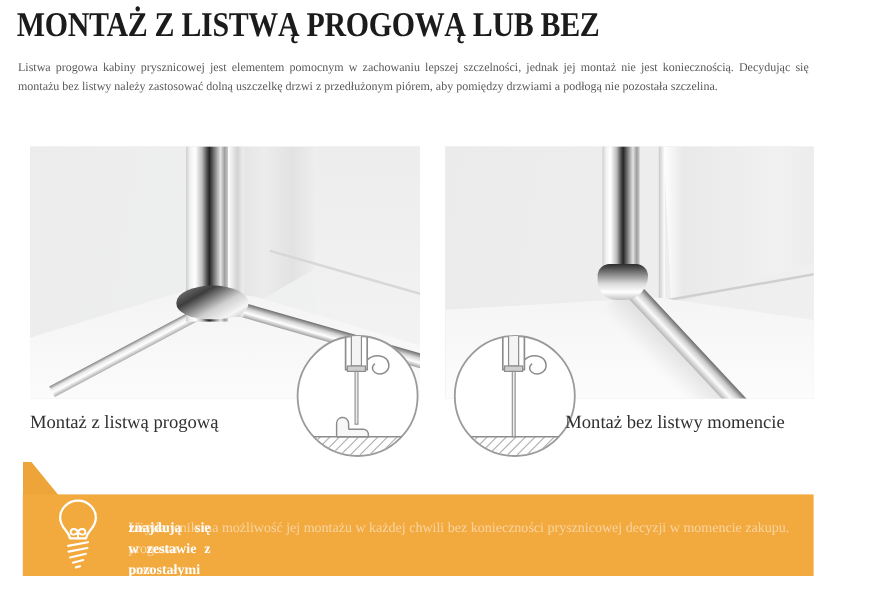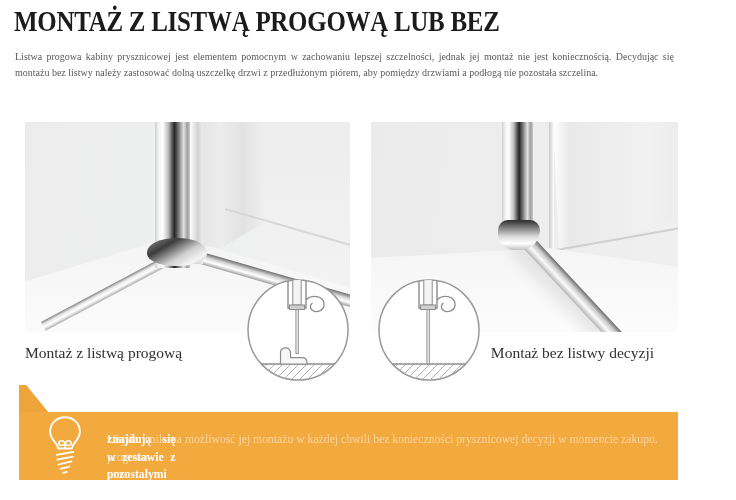--- a/index.html
+++ b/index.html
@@ -144,21 +144,21 @@
       <line x1="1" y1="86" x2="103" y2="86" stroke-width="1.3"></line>
       <rect x="46.8" y="0" width="8.4" height="27" fill="#f4f4f4" stroke-width="1"></rect>
       <path d="M42,1 V30 H60 V1" stroke-width="1.4"></path>
       <rect x="43.5" y="27" width="15" height="4.5" fill="#cfcfcf" stroke-width="1"></rect>
       <path d="M60,22 c6,-6 17,-4 18,3.5 c.8,6.5 -7,10.5 -12,6.5 c-2.5,-2 -2,-5.5 .5,-7" stroke-width="1.3"></path>
       <rect x="49.9" y="31.5" width="2.4" height="54.5" fill="#ececec" stroke-width=".9"></rect>
     </g>
   </svg>
 
   <div class="caption capL">Montaż z listwą progową</div>
-  <div class="caption capR">Montaż bez listwy decyzji</div>
+  <div class="caption capR">Montaż bez listwy momencie</div>
 
   <div class="note-flag"></div>
   <div class="note"></div>
 
   <svg class="bulb" viewBox="0 0 48 76" fill="none" stroke="#ffffff" stroke-width="2.2" stroke-linecap="round" stroke-linejoin="round">
     <path d="M24,4 C14.5,4 7,11.3 7,20.3 c0,5.6 2.6,8.8 5.4,12 c2,2.3 3.4,4.6 4,7.5 h15.2 c.6,-2.9 2,-5.2 4,-7.5 c2.8,-3.2 5.4,-6.4 5.4,-12 C41,11.3 33.5,4 24,4 z"></path>
     <path stroke-width="1.8" d="M24,34 c-1.2,-4 -6.5,-4 -7,-.6 c-.4,3 3.8,4.4 7,.6 z M24,34 c1.2,-4 6.5,-4 7,-.6 c.4,3 -3.8,4.4 -7,.6 z M24,35 v4.5"></path>
     <path stroke-width="2" d="M14.5,47 L33.5,43.5 M15,52.5 L33,49 M16.5,58 L31.5,54.5 M19,63 L29,60.5 M22,67.5 l4,-1"></path>
   </svg>
 

